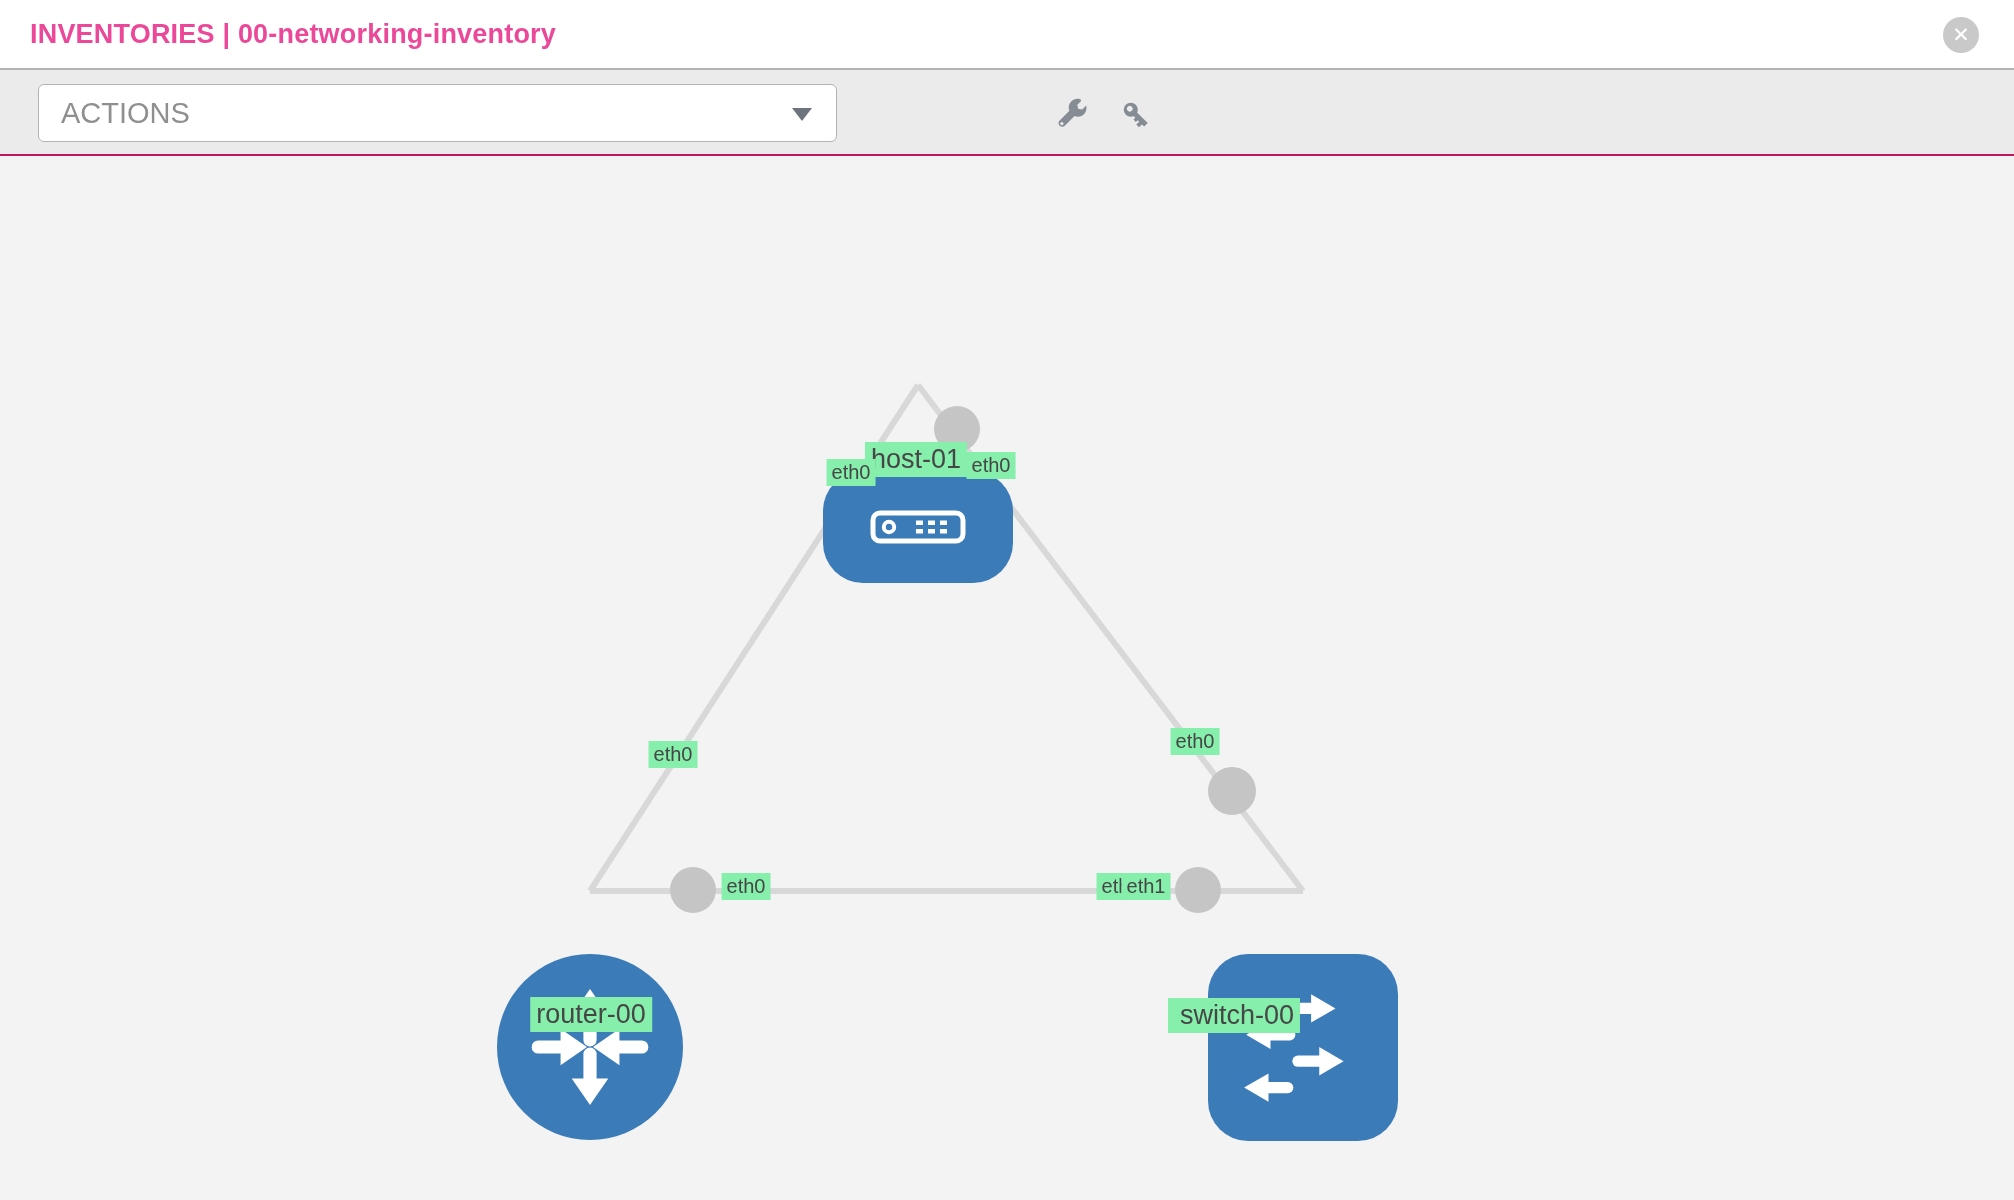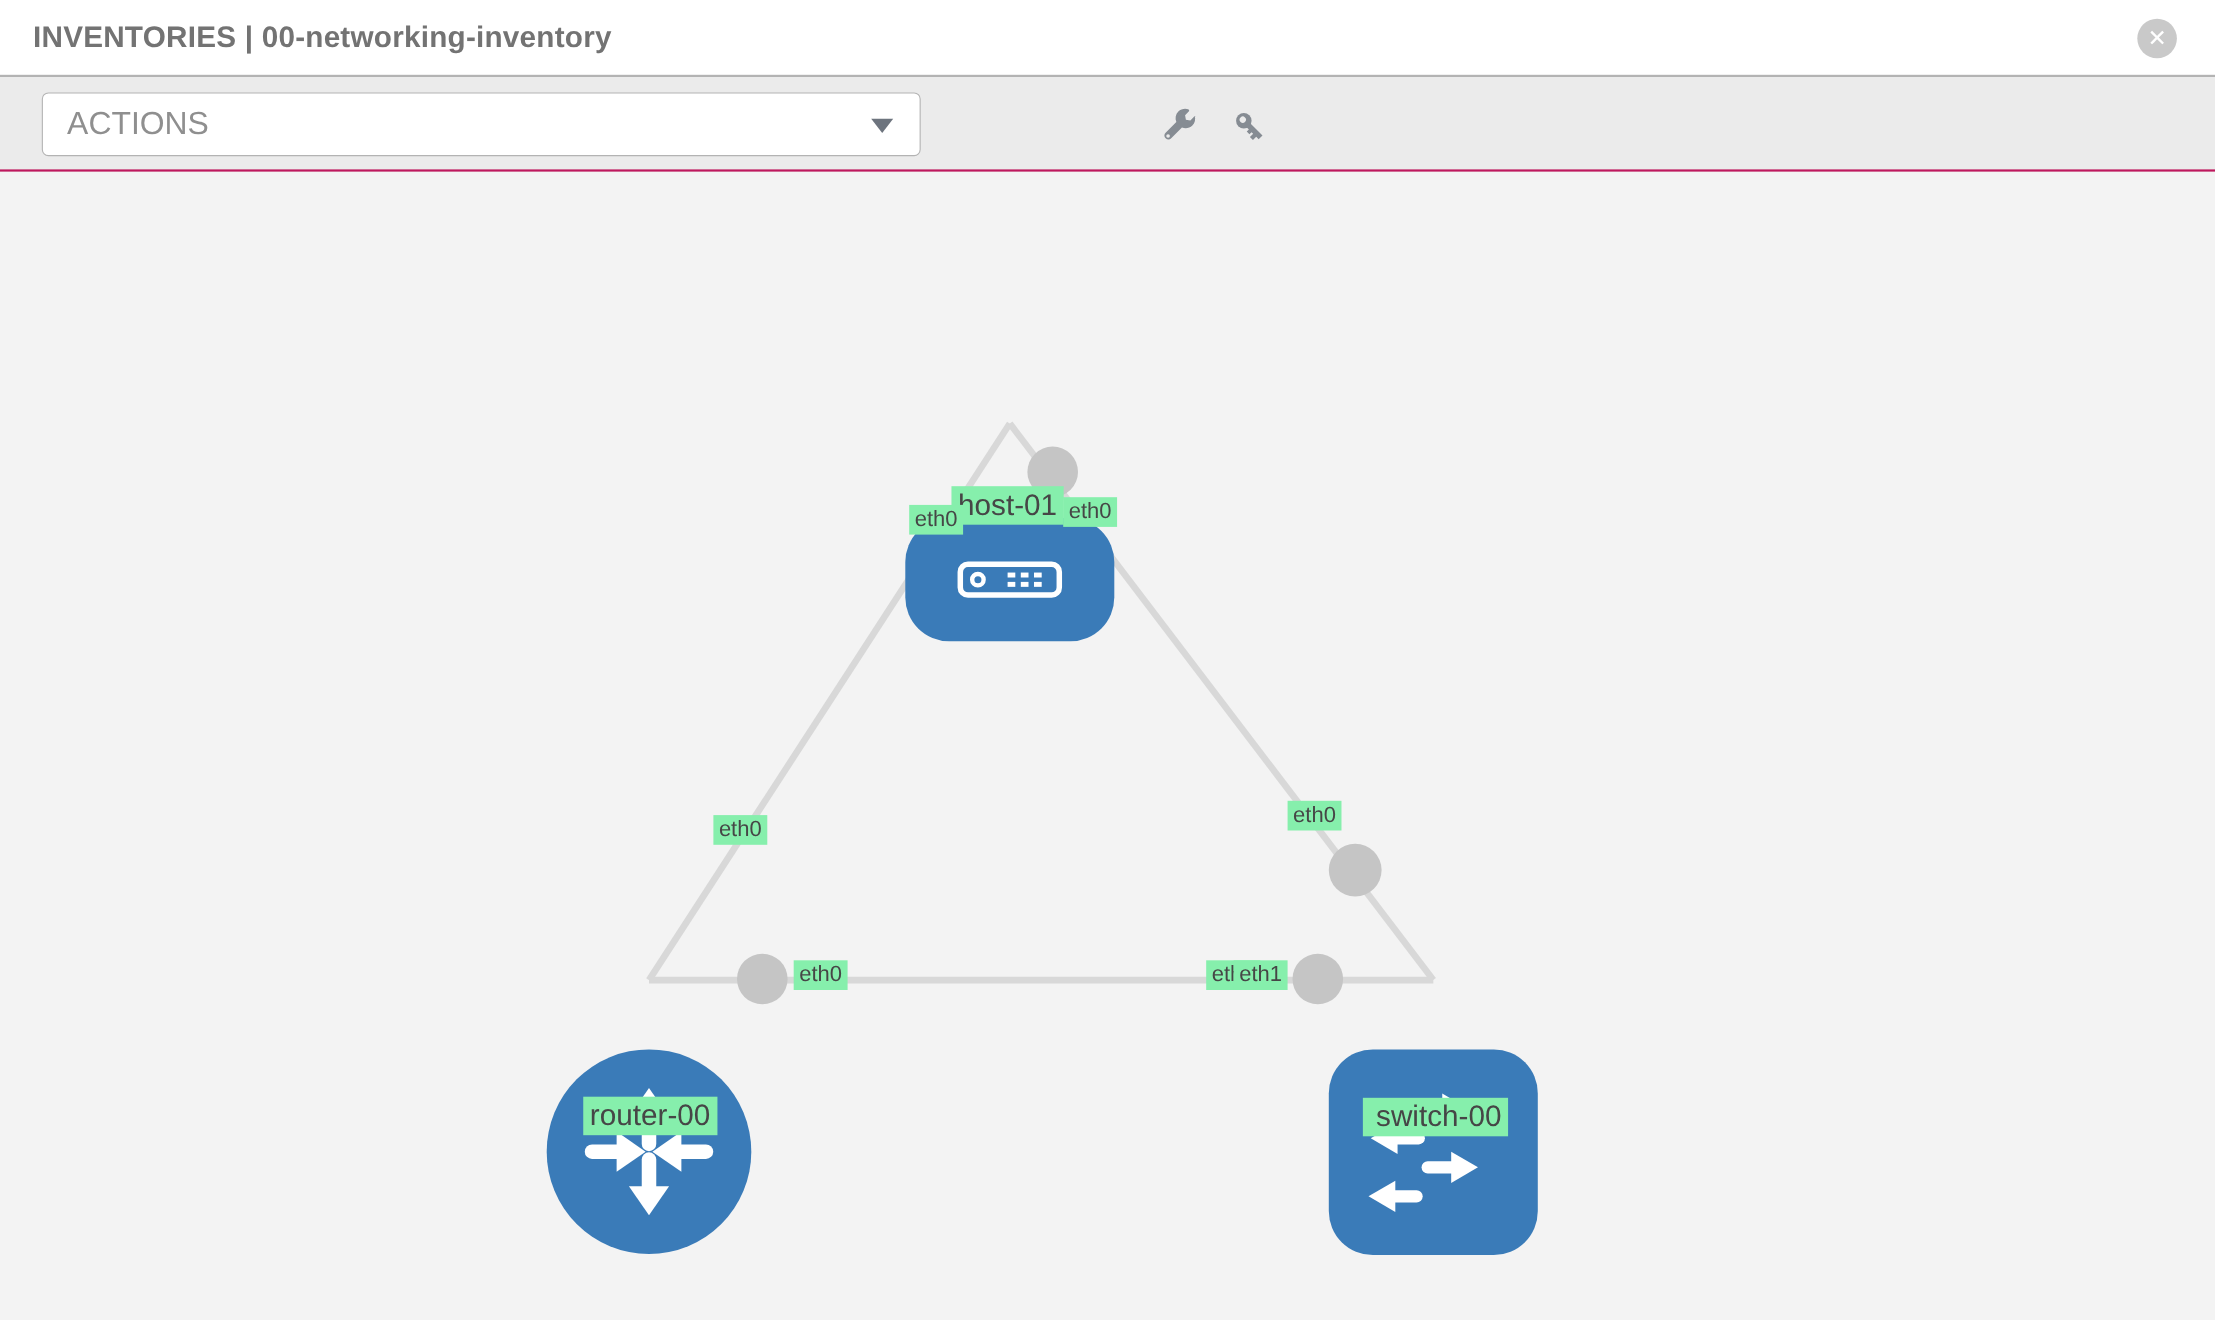--- a/index.html
+++ b/index.html
@@ -8,21 +8,21 @@
     background:#f3f3f3;
     font-family:"Liberation Sans","DejaVu Sans",sans-serif;
   }
   
   .header{
     position:absolute;top:0;left:0;width:2014px;height:68px;
     background:#ffffff;border-bottom:2px solid #b3b3b3;z-index:30;
   }
   .page-title{
     position:absolute;left:30px;top:0;line-height:68px;
-    font-size:27px;font-weight:bold;color:#737373;letter-spacing:.2px;
+    font-size:27px;font-weight:bold;color:#ec4899;letter-spacing:.2px;
   }
   .close-btn{
     position:absolute;right:35px;top:17px;width:36px;height:36px;border-radius:50%;
     background:#c9c9c9;color:#ffffff;font-size:21px;font-weight:bold;
     display:flex;align-items:center;justify-content:center;cursor:pointer;
   }
   
   .toolbar{
     position:absolute;top:70px;left:0;width:2014px;height:84px;
     background:#ebebeb;border-bottom:2px solid #be185d;z-index:29;
@@ -153,21 +153,21 @@
         <polygon points="97,26 73,12 73,40"></polygon>
         <polygon points="9,52 33,38 33,66"></polygon>
         <polygon points="105,78 81,64 81,92"></polygon>
         <polygon points="7,104 31,90 31,118"></polygon>
       </g>
     </svg>
   </div>
 
   <div class="net-label node-label" style="left:916px;top:286px;">host-01</div>
   <div class="net-label node-label" style="left:591px;top:841px;">router-00</div>
-  <div class="net-label node-label" style="left:1305px;top:842px;padding-left:12px;">switch-00</div>
+  <div class="net-label node-label" style="left:1234px;top:842px;padding-left:12px;">switch-00</div>
 
   <div class="net-label if-label" style="left:851px;top:303px;">eth0</div>
   <div class="net-label if-label" style="left:991px;top:296px;">eth0</div>
   <div class="net-label if-label" style="left:673px;top:585px;">eth0</div>
   <div class="net-label if-label" style="left:1195px;top:572px;">eth0</div>
   <div class="net-label if-label" style="left:746px;top:717px;">eth0</div>
 
   <div class="net-label if-label" style="left:1121px;top:717px;">eth0</div>
   <div class="net-label if-label" style="left:1146px;top:717px;">eth1</div>
 

